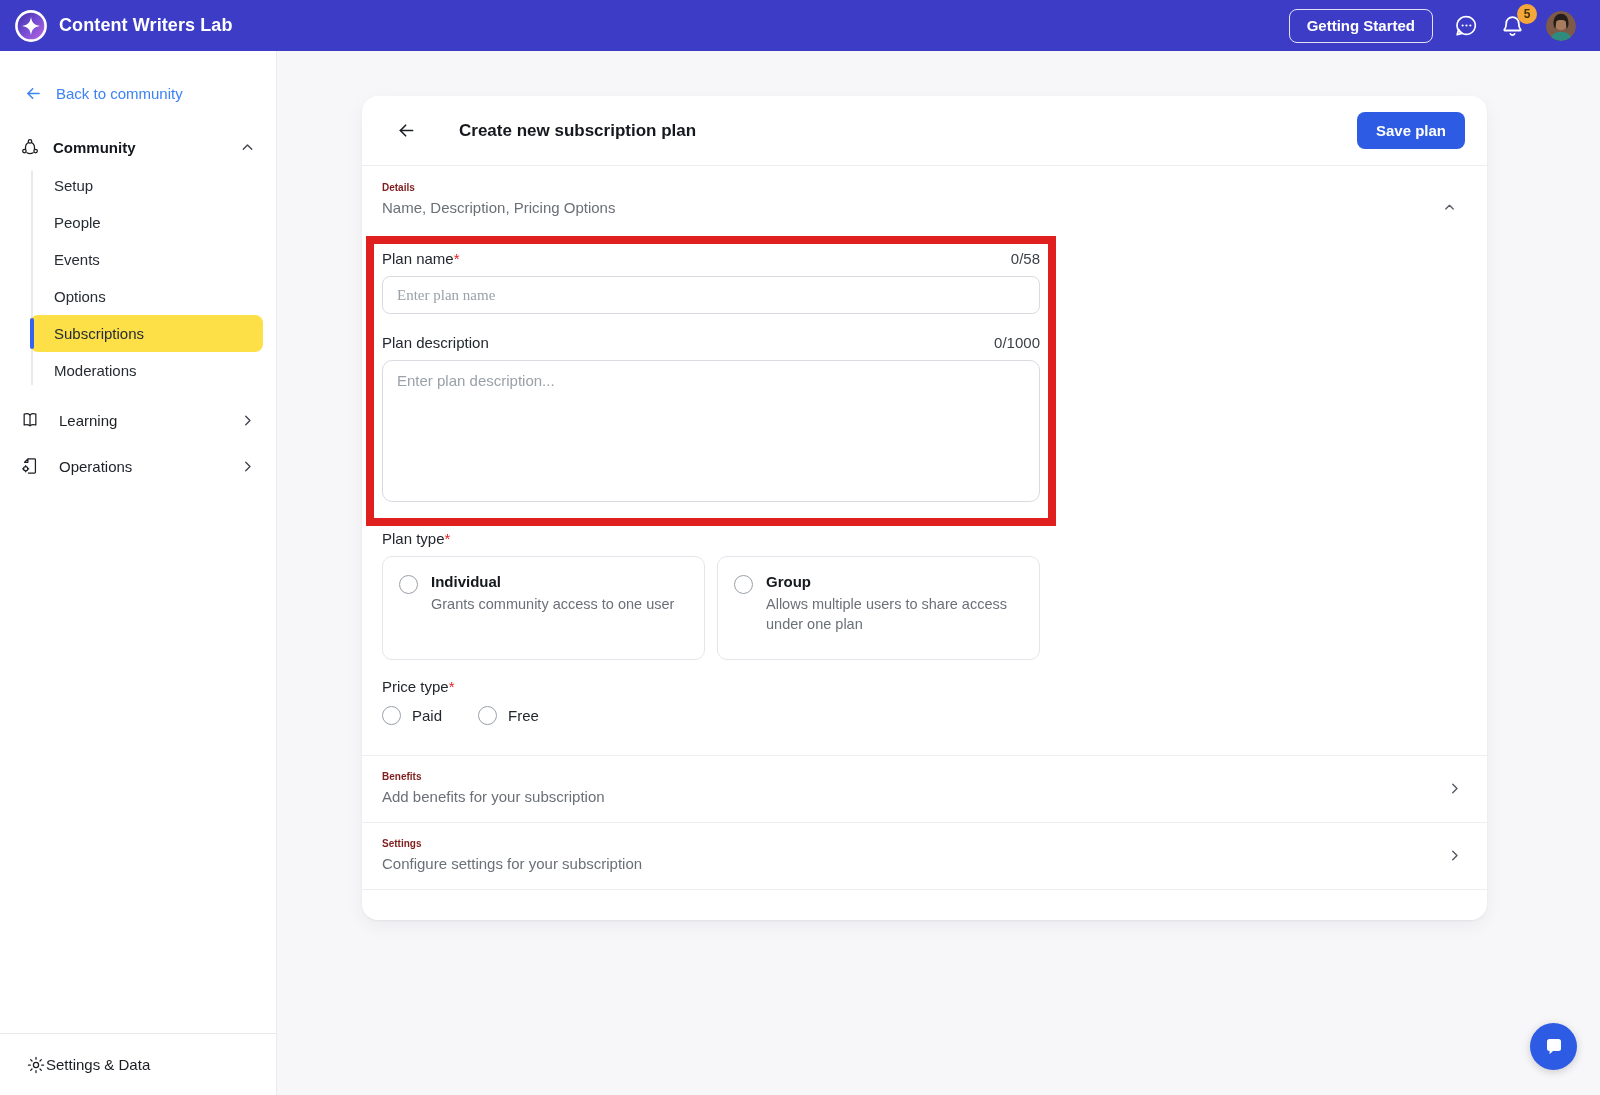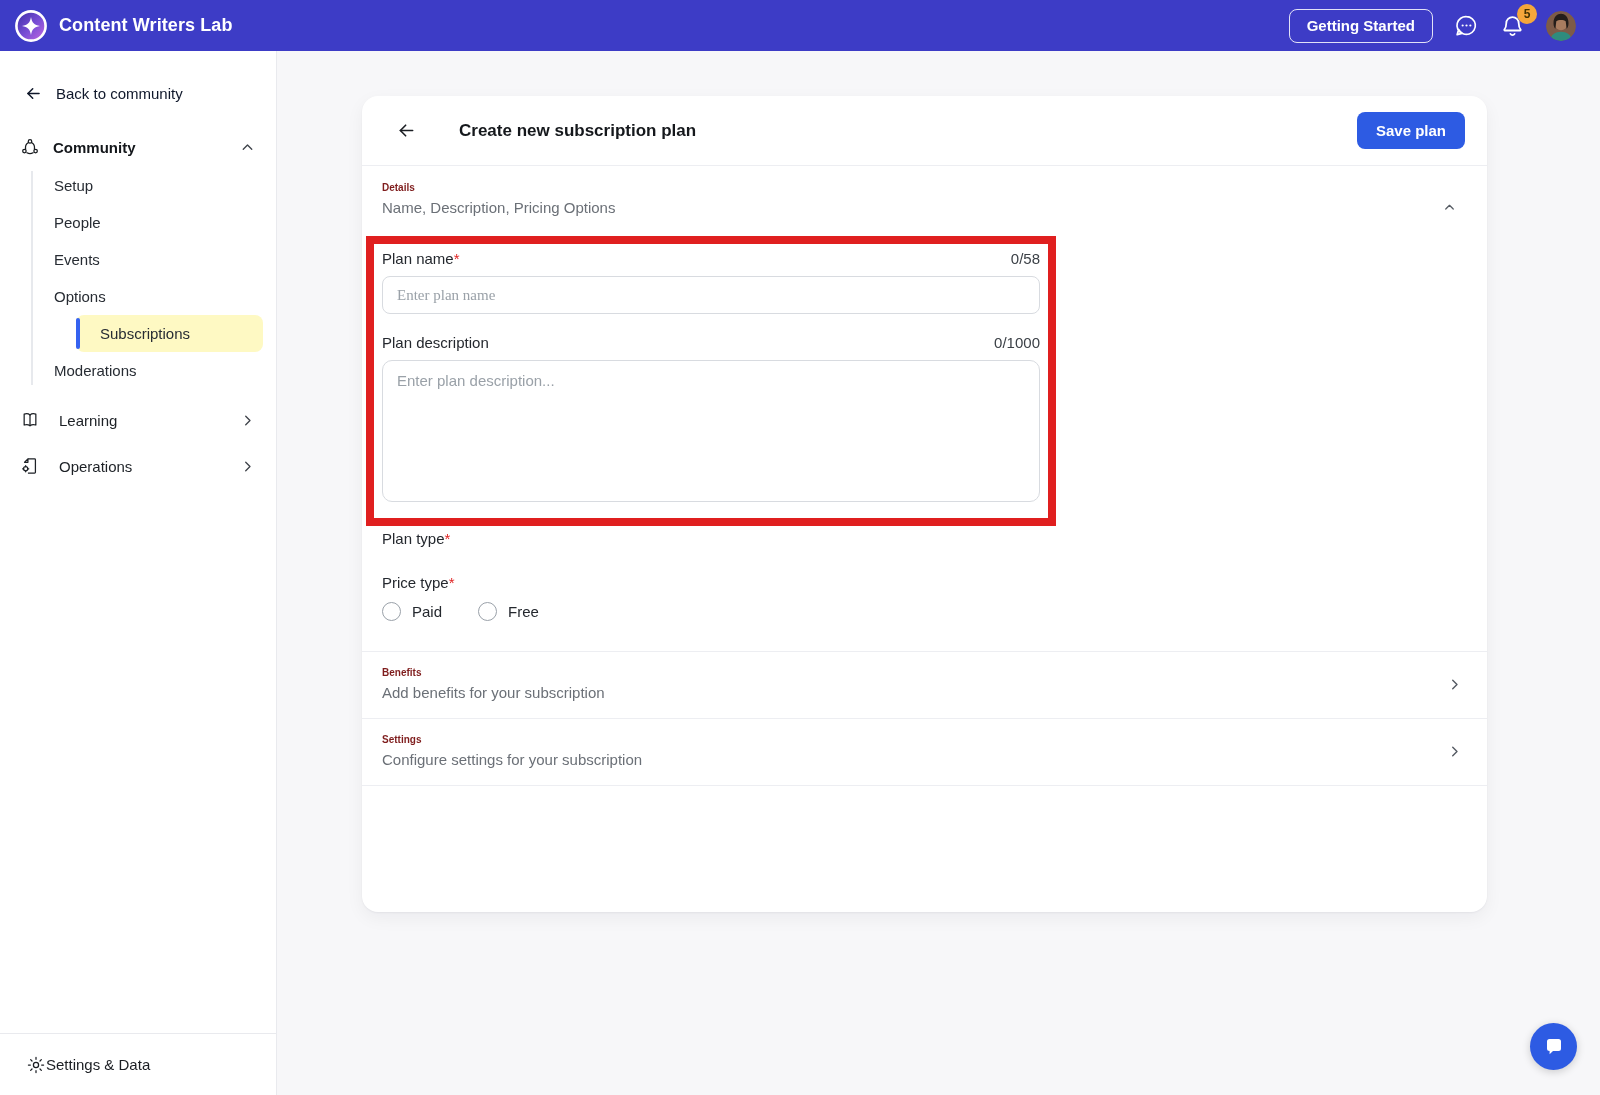--- a/index.html
+++ b/index.html
@@ -17,29 +17,29 @@
   .badge { position:absolute; top:-9px; right:-12px; min-width:20px; height:20px; border-radius:50%;
     background:#f5a73b; color:#433302; font-size:12px; font-weight:700; display:flex; align-items:center; justify-content:center; }
   .avatar-btn { width:30px; height:30px; border-radius:50%; overflow:hidden; border:none; padding:0; cursor:pointer; background:none; }
 
   
   .shell { display:flex; height:1044px; }
   .sidebar { width:277px; background:#fff; border-right:1px solid #e9eaee; display:flex; flex-direction:column; }
   .main { flex:1; position:relative; }
 
   
-  .back-row { display:flex; align-items:center; gap:13px; padding:33px 20px 0 24px; font-size:15px; font-weight:500; color:#0f172a; cursor:pointer; }
+  .back-row { display:flex; align-items:center; gap:13px; padding:33px 20px 0 24px; font-size:15px; font-weight:500; color:#3b82f6; cursor:pointer; }
   .group-header { display:flex; align-items:center; margin-top:26px; padding:0 20px 0 20px; height:36px; cursor:pointer; }
   .group-header .label { margin-left:13px; font-size:15px; font-weight:700; color:#14171b; }
   .group-header .chev { margin-left:auto; color:#40454c; display:flex; }
   .sub-list { position:relative; padding:2px 13px 6px 30px; }
   .sub-list::before { content:""; position:absolute; left:31px; top:6px; bottom:10px; width:2px; background:#e7e9ed; }
   .sub-item { position:relative; height:37px; display:flex; align-items:center; padding-left:24px; font-size:15px; color:#272c33;
     border-radius:8px; cursor:pointer; }
-  .sub-item.active { background:#fef9c3; font-weight:500;margin-left:46px; }
+  .sub-item.active { background:#fde047; font-weight:500; }
   .sub-item.active::before { content:""; position:absolute; left:0; top:3px; bottom:3px; width:4px; border-radius:4px; background:#3562f0; }
   .nav-row { display:flex; align-items:center; height:42px; margin-top:4px; padding:0 20px; font-size:15px; color:#1d2126; cursor:pointer; }
   .nav-row .label { margin-left:19px; }
   .nav-row .chev { margin-left:auto; color:#40454c; display:flex; }
   .nav-row:first-of-type { margin-top:10px; }
   .sidebar-spacer { flex:1; }
   .sidebar-footer { border-top:1px solid #e9eaee; height:62px; display:flex; align-items:center; padding:0 26px; font-size:15px; color:#1b1e23; cursor:pointer; }
 
   
   .card { position:absolute; left:85px; top:45px; width:1125px; min-height:816px; background:#fff; border-radius:16px;
@@ -267,20 +267,36 @@
 
         <div class="field-row">
           <span class="field-label">Plan description</span>
           <span class="counter">0/1000</span>
         </div>
         <textarea class="text-area" placeholder="Enter plan description..." style=""></textarea>
 
         <div class="gap24"></div>
 
         <div class="single-label"><span>Plan type</span><span class="req">*</span></div>
+        <div class="type-cards">
+          <div class="type-card">
+            <span class="radio"></span>
+            <span>
+              <div class="type-title">Individual</div>
+              <div class="type-desc">Grants community access to one user</div>
+            </span>
+          </div>
+          <div class="type-card">
+            <span class="radio"></span>
+            <span>
+              <div class="type-title">Group</div>
+              <div class="type-desc">Allows multiple users to share access under one plan</div>
+            </span>
+          </div>
+        </div>
 
         <div class="gap18"></div>
 
         <div class="single-label" style="margin-bottom:0;"><span>Price type</span><span class="req">*</span></div>
         <div class="price-row">
           <span class="price-opt">
             <span class="radio"></span>
             <span>Paid</span>
           </span>
           <span class="price-opt">

